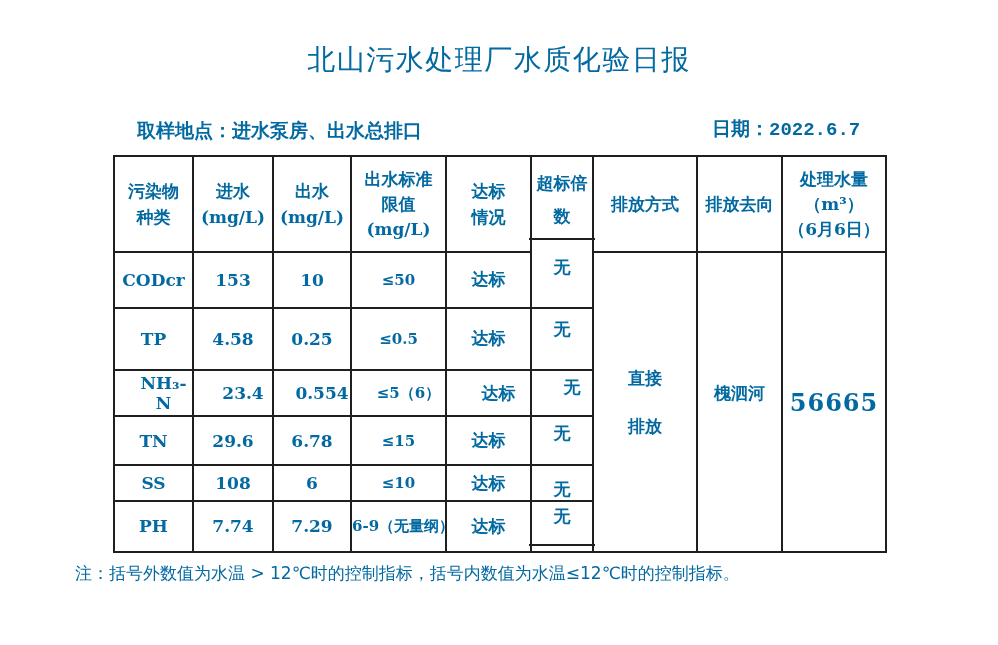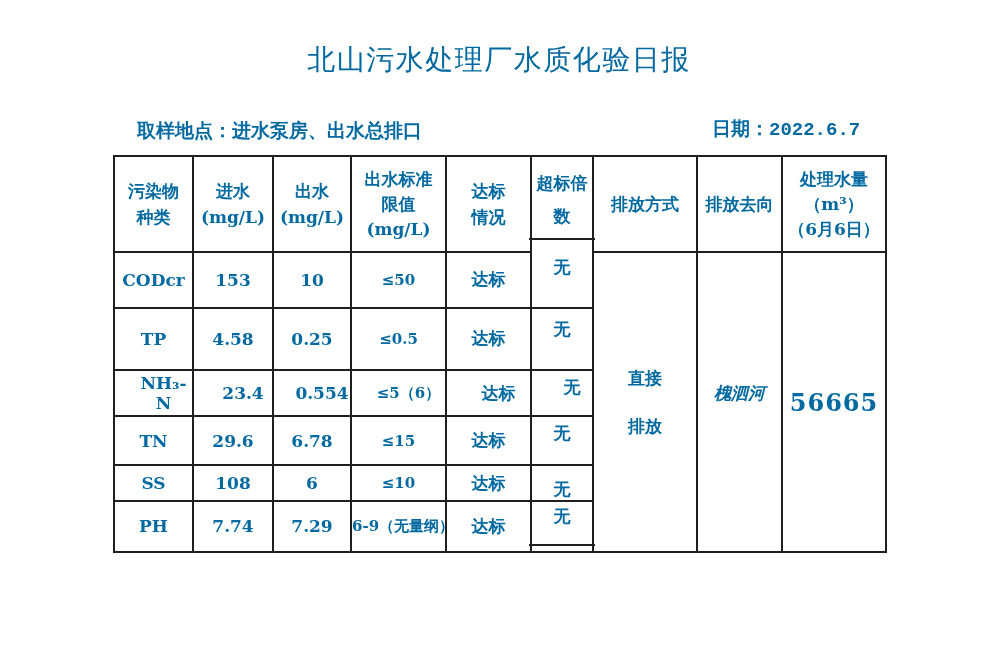--- a/index.html
+++ b/index.html
@@ -55,21 +55,21 @@
   .h-limit .hline, .h-volume .hline { line-height:25px; }
   .h-exceed { border-bottom-style:hidden; }
   .h-exceed .hline { line-height:33px; }
   .h-exceed .hlines { transform:translateY(-5px); }
 
   .c-limit { font-size:15px; white-space:nowrap; }
   .exceed-text { display:inline-block; }
 
   .c-mode, .c-dest, .c-vol { border-bottom:none; }
   .c-mode .mline { display:block; line-height:48px; }
-  .c-dest .dest-text { display:inline-block; transform:translateY(-9px);font-style:italic; }
+  .c-dest .dest-text { display:inline-block; transform:translateY(-9px); }
   .c-vol { font-size:24px; letter-spacing:1px; font-weight:700; }
 
   
   .q-line { position:absolute; height:2px; background:#1f1f1f; left:414px; width:66px; }
   .q-line.q1 { top:81px; }
   .q-line.q2 { top:387px; }
 
   .footnote {
     position:absolute; left:75px; top:561px;
     font-size:17px; font-weight:500; line-height:24px;
@@ -212,14 +212,15 @@
     <td class="c-limit">6-9（无量纲）</td>
     <td>达标</td>
     <td class="c-exceed"><span class="exceed-text" style="transform: translateY(-10px);">无</span></td>
   </tr>
         </tbody>
     </table>
     <div class="q-line q1"></div>
     <div class="q-line q2"></div>
   </div>
 
+  <div class="footnote">注：括号外数值为水温 &gt; 12℃时的控制指标，括号内数值为水温≤12℃时的控制指标。</div>
 
 </div>
 
 </body></html>

